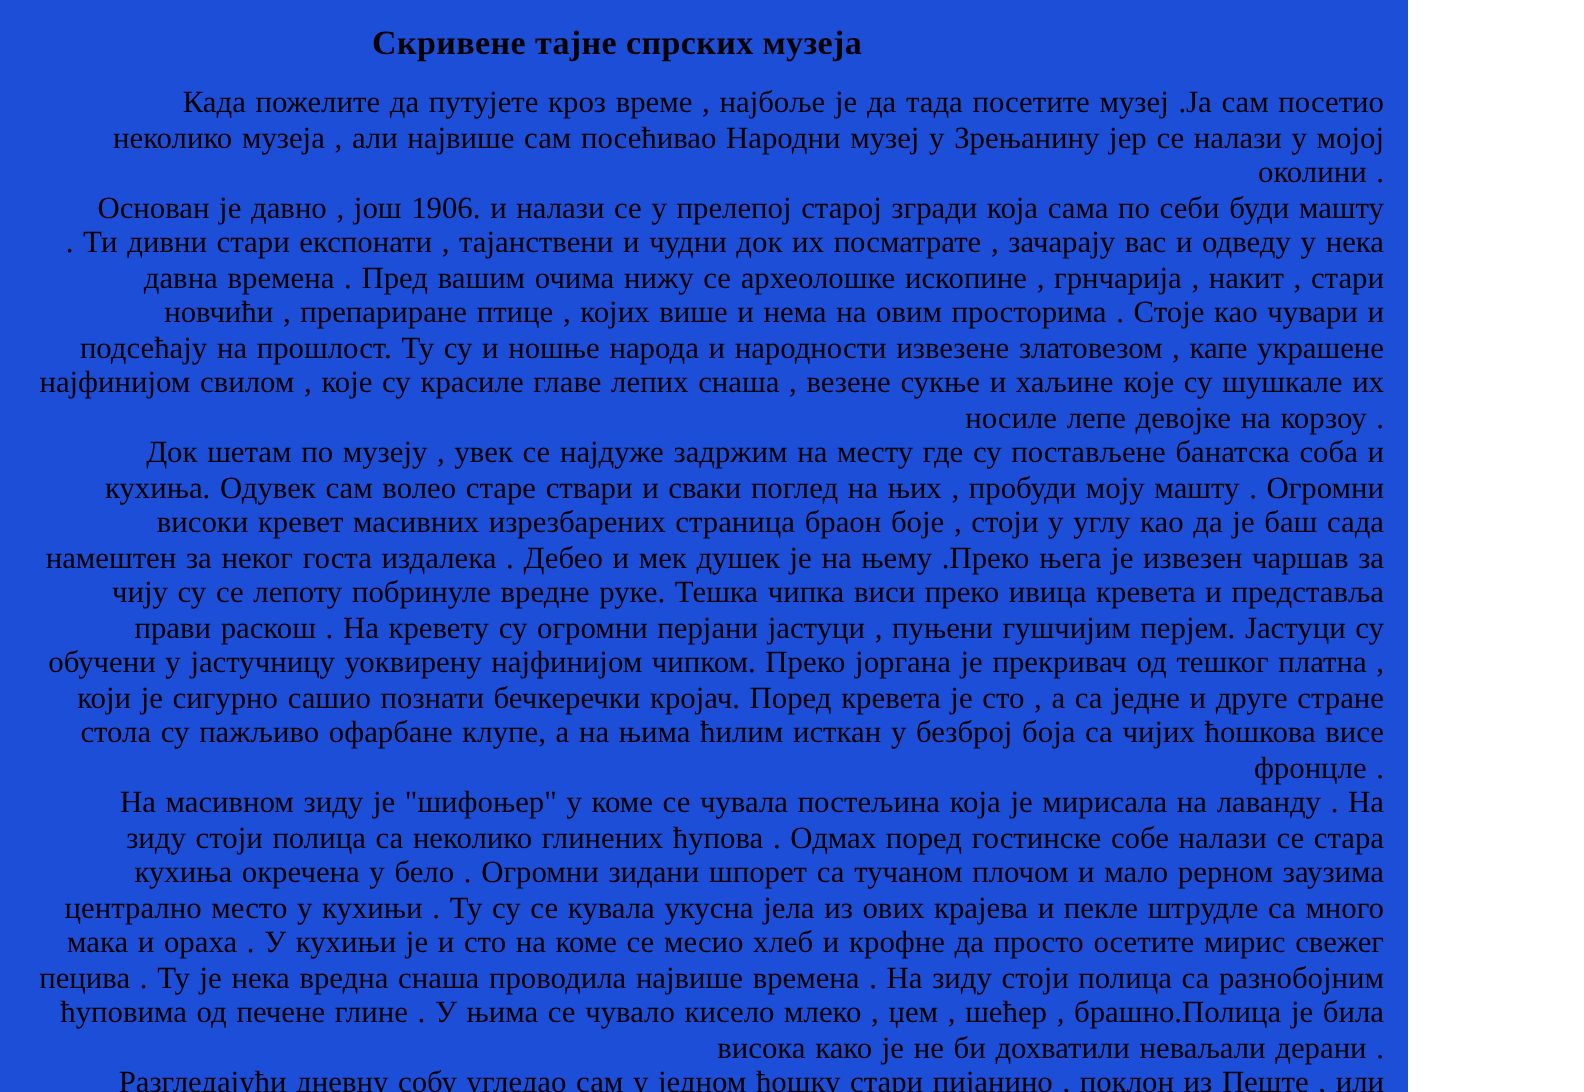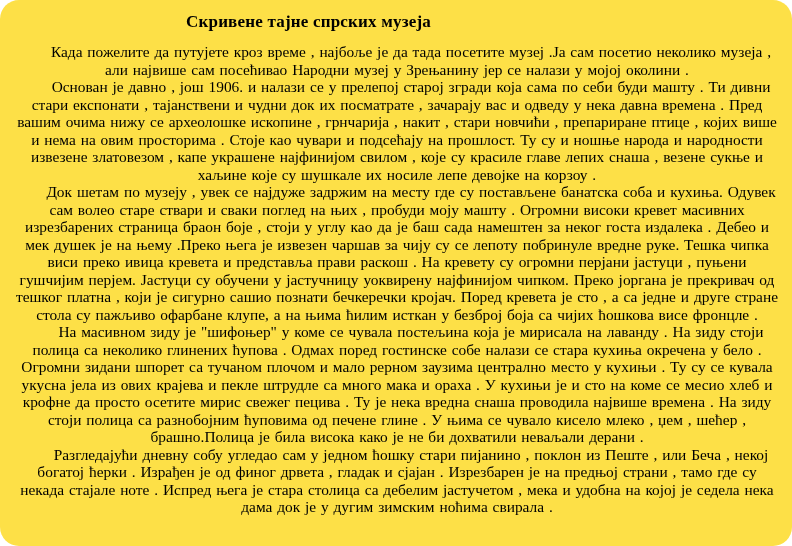--- a/index.html
+++ b/index.html
@@ -3,41 +3,40 @@
   <meta charset="utf-8">
   <style>
     html, body {
       margin: 0;
       padding: 0;
       background: #ffffff;
       color: #000000;
       font-family: "Liberation Serif", "DejaVu Serif", serif;
     }
     .page {
-      width: 792px;
+      width: 704px;
       height: 546px;
       box-sizing: border-box;
       padding: 8px 12px 0 14px;
-      background: #fde047;
+      background: #1d4ed8;
       overflow: hidden;
-      border-radius: 19px;
     }
     .doc-title {
       font-size: 17px;
       font-weight: bold;
       margin: 4px 0 11px 172px;
       line-height: 20px;
       letter-spacing: 0.2px;
     }
     .doc-body p.para {
       margin: 0;
       font-size: 15.4px;
       line-height: 17.5px;
       text-indent: 28px;
-      text-align: center;
+      text-align: right;
       word-spacing: 1px;
     }
   </style>
 </head>
 <body>
 
 <div class="page">
   <h1 class="doc-title">Скривене тајне спрских музеја</h1>
   <div class="doc-body">
       <p class="para">Када пожелите да путујете кроз време , најбоље је да тада посетите музеј .Ја сам посетио неколико музеја , али највише сам посећивао Народни музеј у Зрењанину јер се налази у мојој околини .</p>

